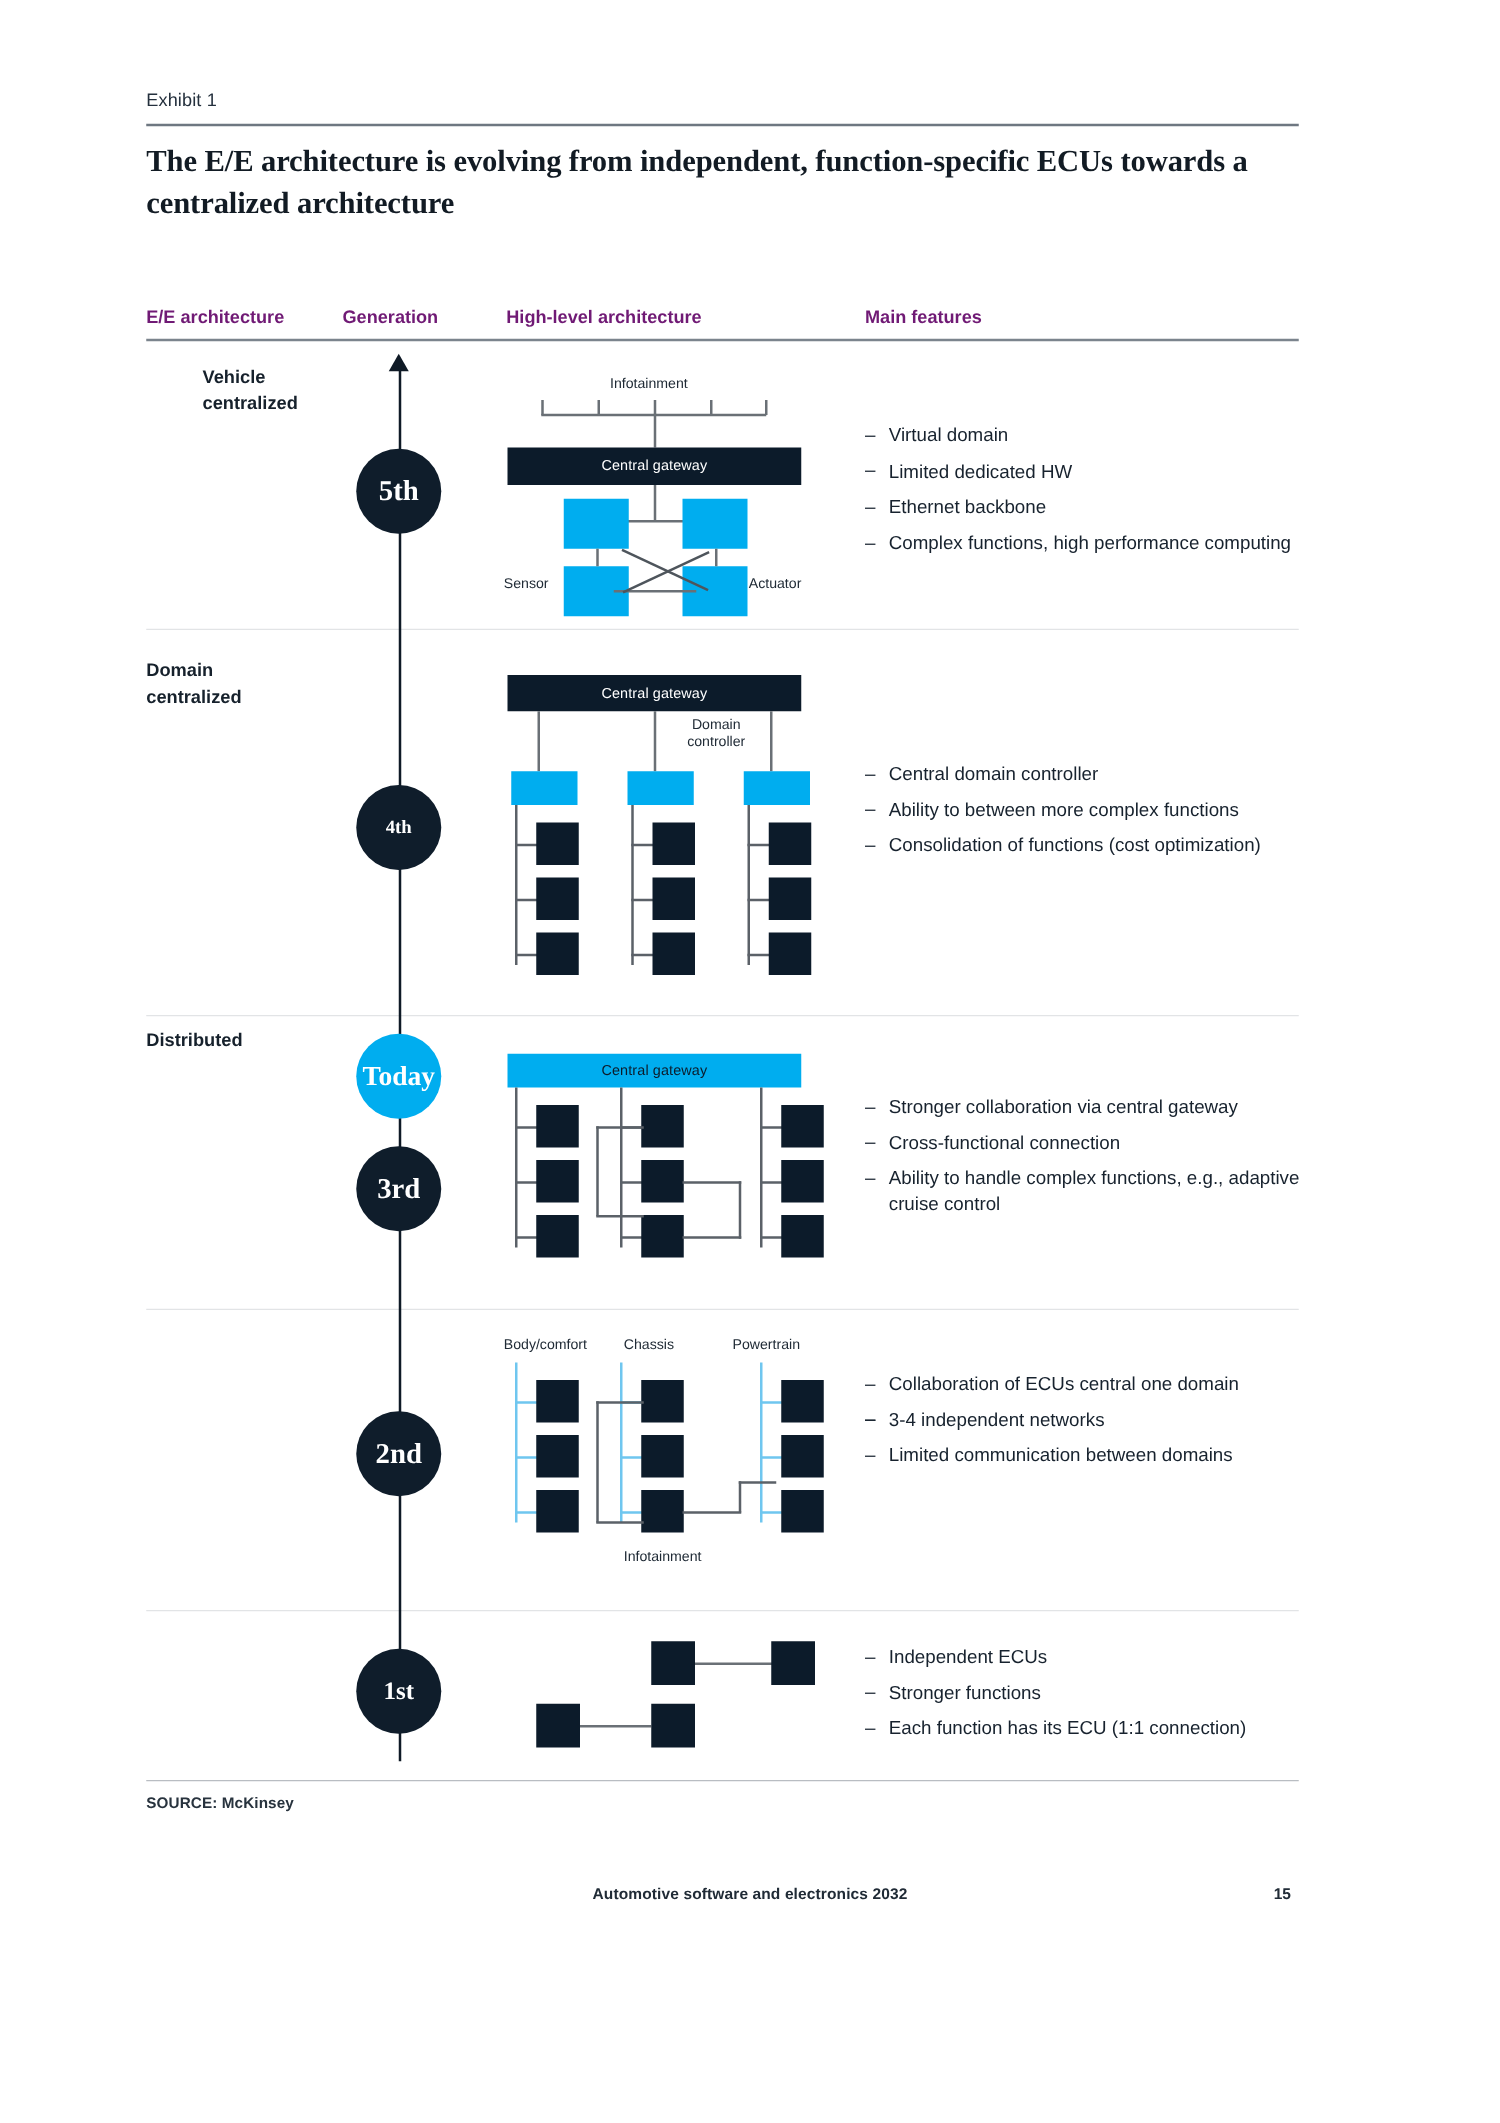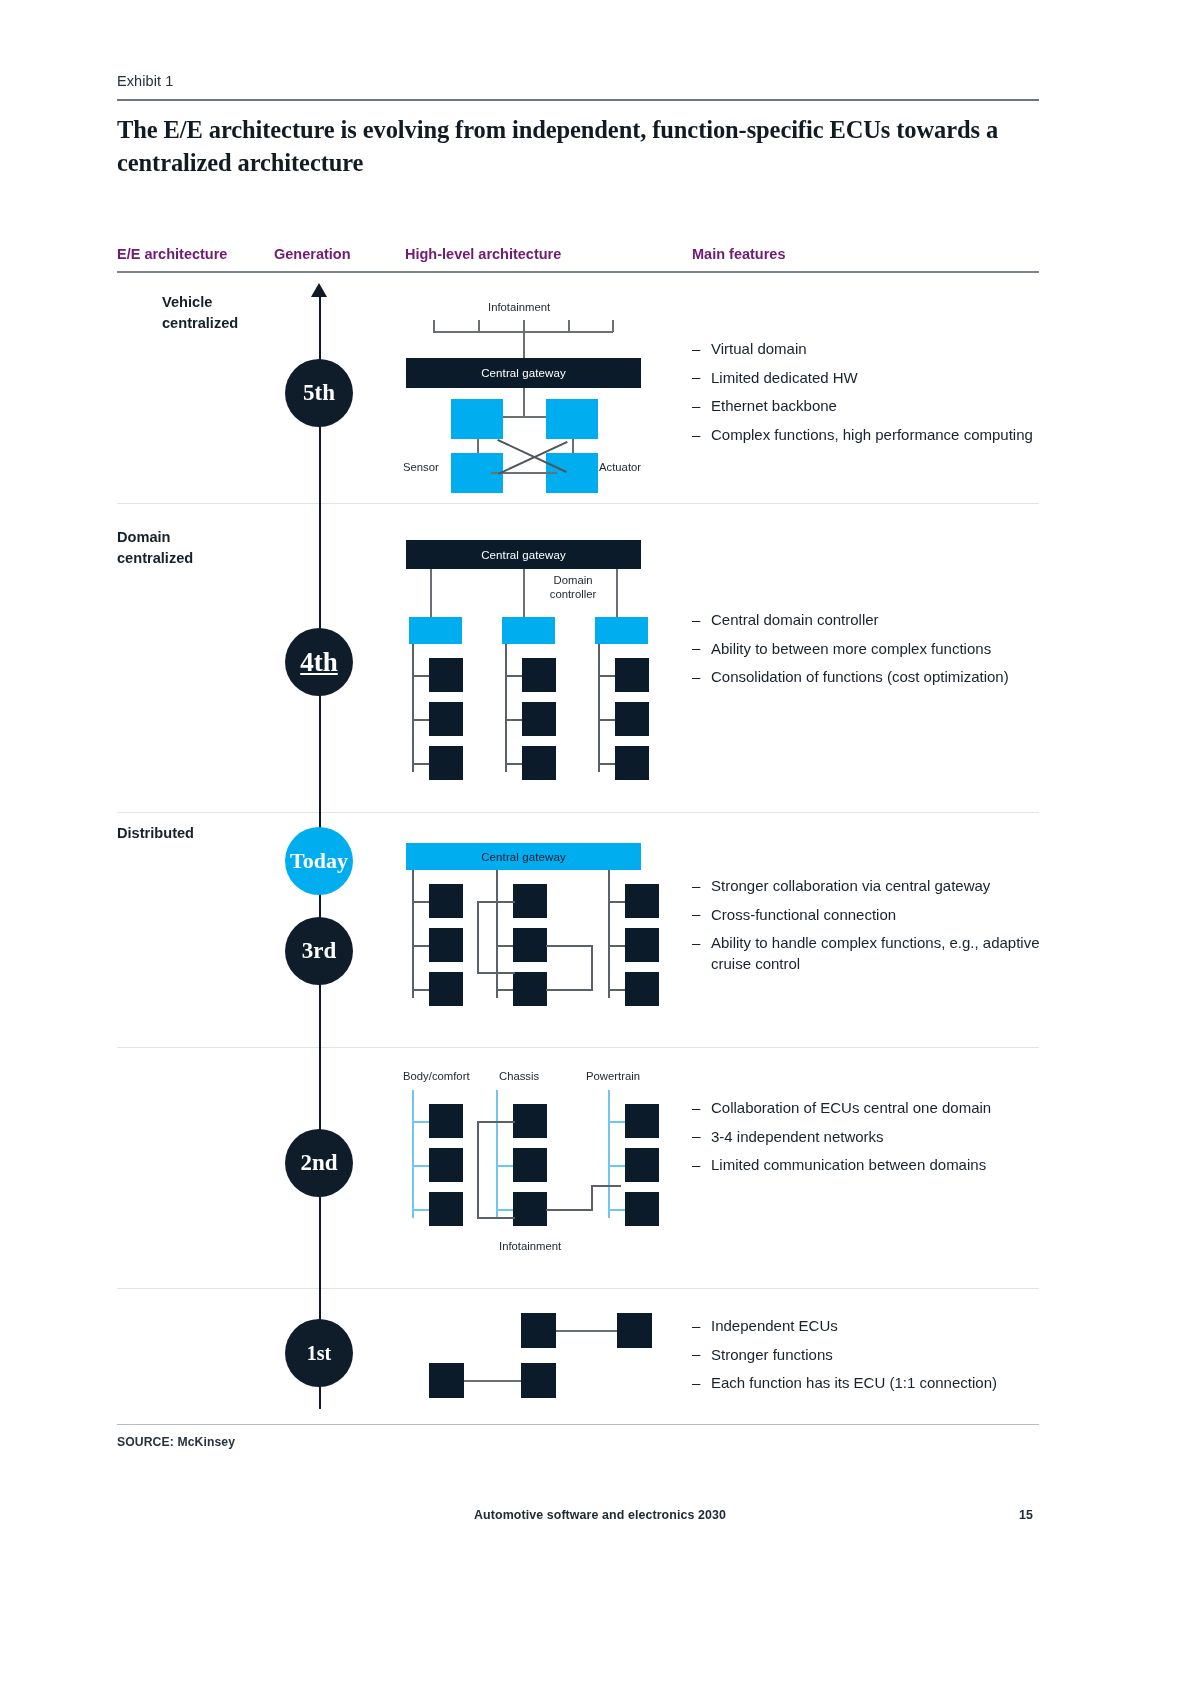--- a/index.html
+++ b/index.html
@@ -63,21 +63,21 @@
   
   .badge{
     position:absolute;
     display:flex; align-items:center; justify-content:center;
     font-family:"Liberation Serif", serif;
     color:#ffffff; font-weight:bold;
   }
   .badge.dark{background:#0f1d2b;}
   .badge.blue{background:#00ADEF;}
   .b5{left:285px; top:359px; width:68px; height:68px; border-radius:50%; font-size:23px;}
-  .b4{left:285px; top:628px; width:68px; height:68px; border-radius:50%; font-size:27px;text-decoration:underline;}
+  .b4{left:285px; top:628px; width:68px; height:68px; border-radius:50%; font-size:15px;}
   .btoday{left:285px; top:827px; width:68px; height:68px; border-radius:50%; font-size:22px;}
   .b3{left:285px; top:917px; width:68px; height:68px; border-radius:50%; font-size:23px;}
   .b2{left:285px; top:1129px; width:68px; height:68px; border-radius:50%; font-size:23px;}
   .b1{left:285px; top:1319px; width:68px; height:68px; border-radius:50%; font-size:20px;}
 
   
   .cat{
     position:absolute; left:117px; width:150px;
     font-size:14.6px; font-weight:bold; line-height:20.5px; color:#16212c;
   }
@@ -367,16 +367,16 @@
   </div>
 
   <div class="features f1">
     <div class="feat"><span class="dash">–</span><span>Independent ECUs</span></div>
     <div class="feat"><span class="dash">–</span><span>Stronger functions</span></div>
     <div class="feat"><span class="dash">–</span><span>Each function has its ECU (1:1 connection)</span></div>
   </div>
 
   <div class="rule-bottom"></div>
   <div class="source">SOURCE: McKinsey</div>
-  <div class="footer-title">Automotive software and electronics 2030</div>
+  <div class="footer-title">Automotive software and electronics 2032</div>
   <div class="page-num">15</div>
 
 </div>
 
 </body></html>

